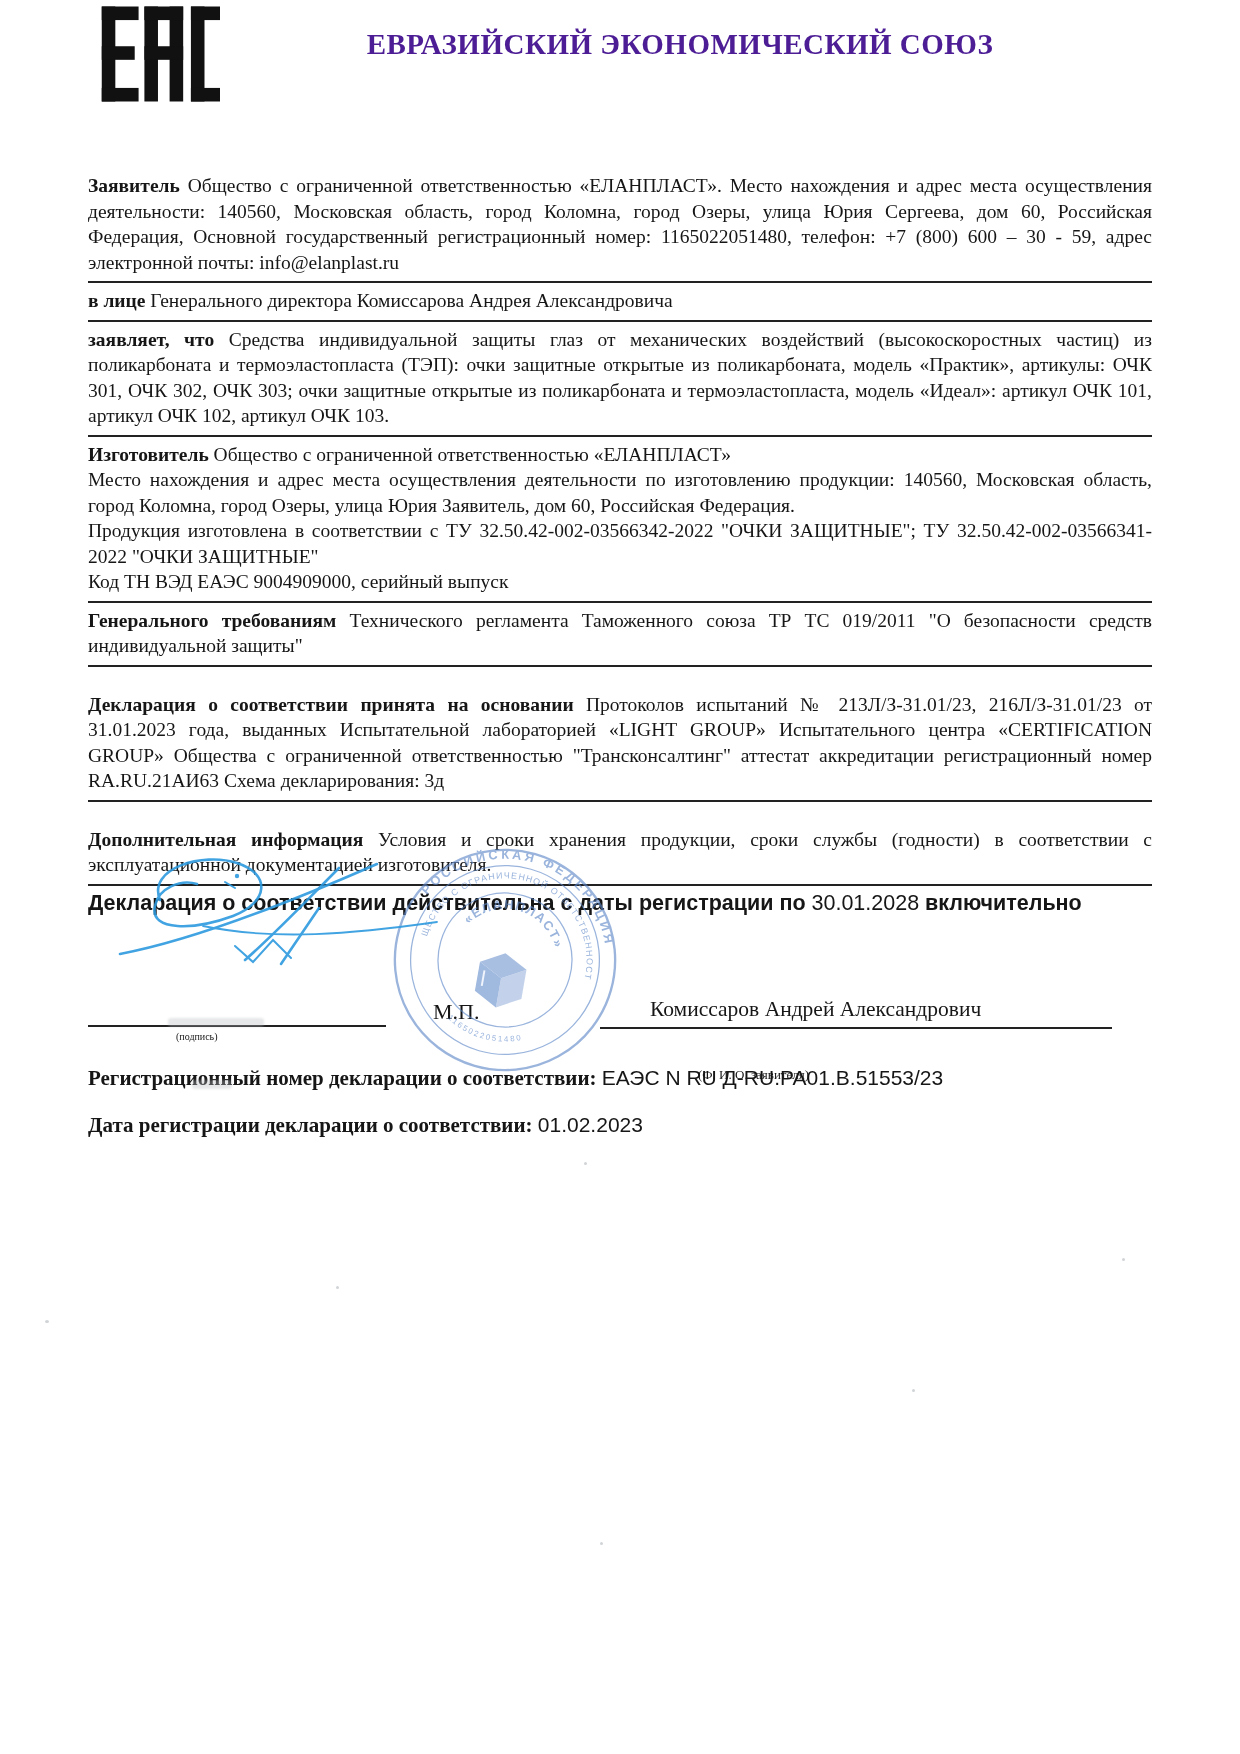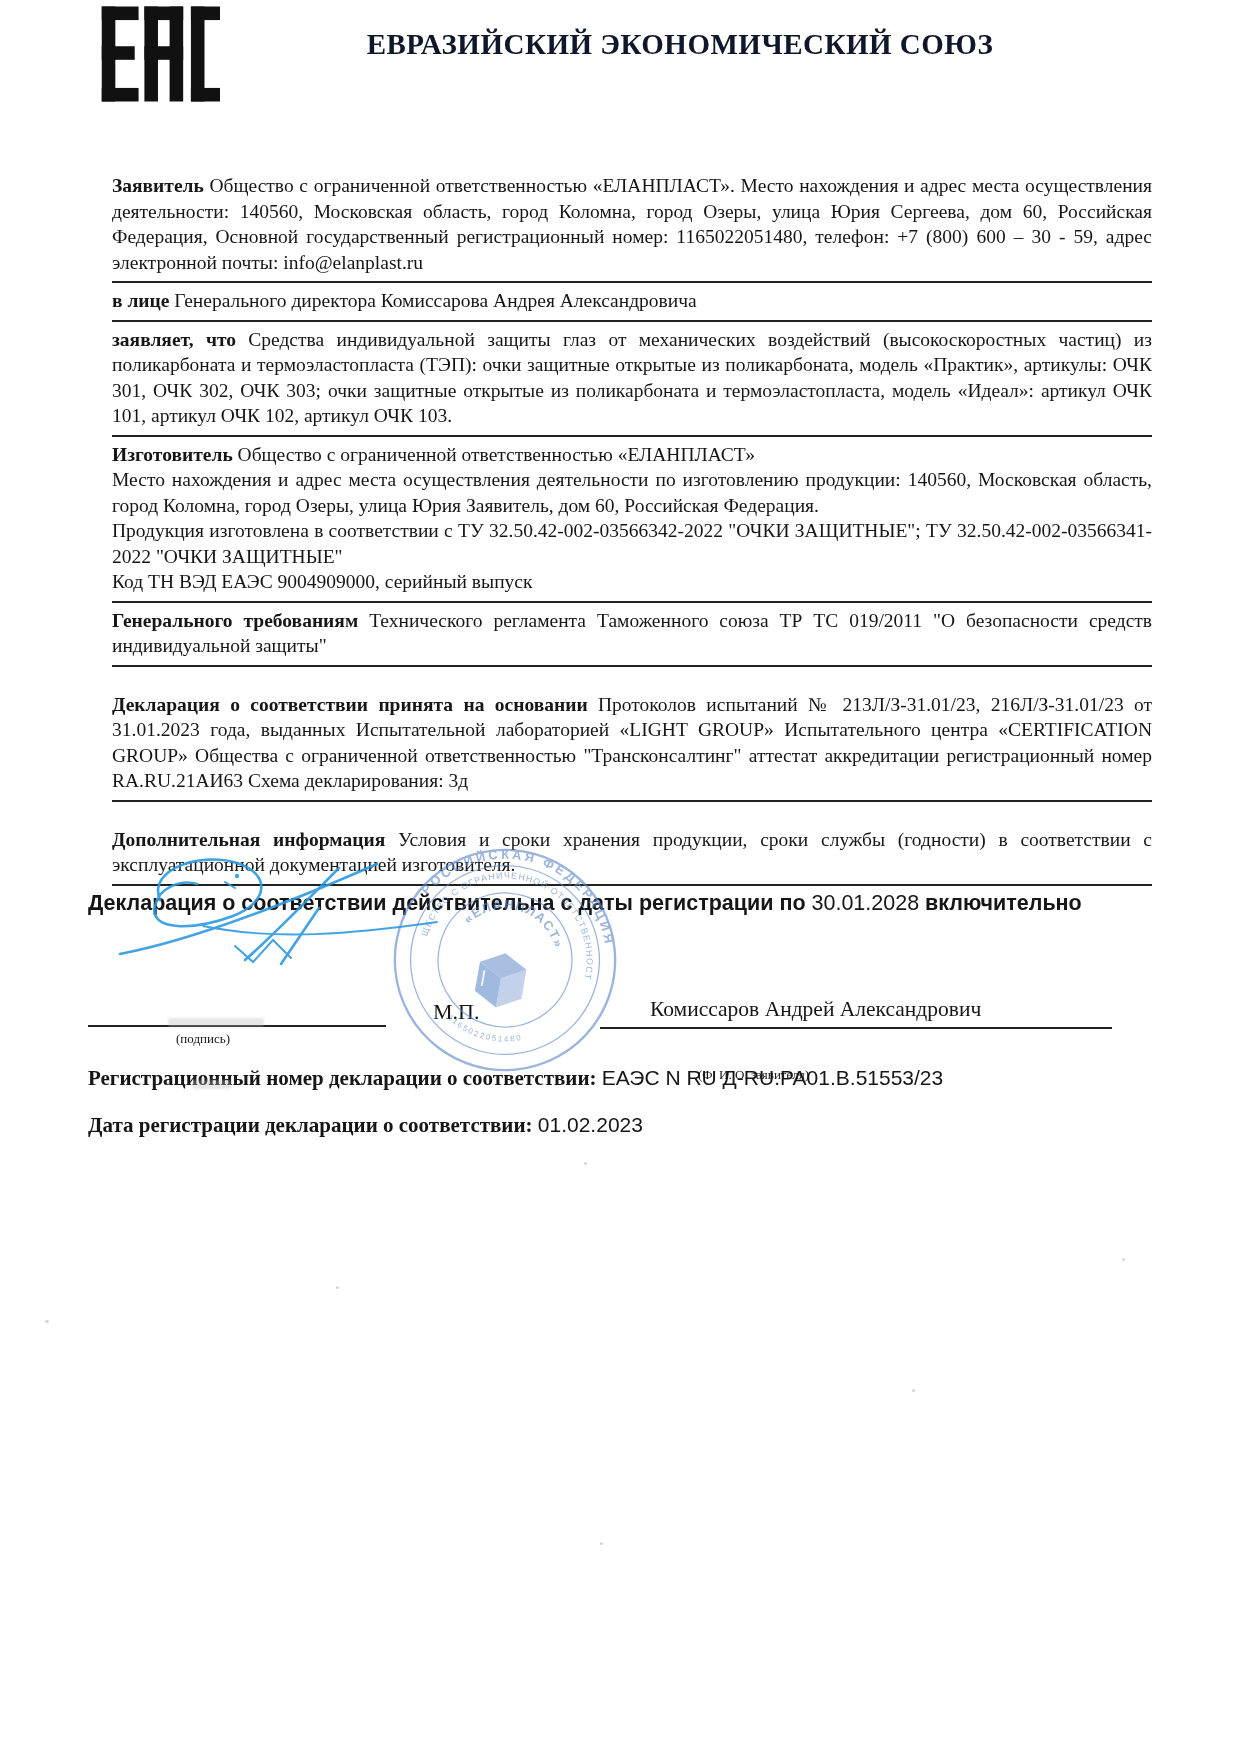--- a/index.html
+++ b/index.html
@@ -9,43 +9,43 @@
     font-family:"Liberation Serif", serif; color:#161616;
   }
   .content { padding:0 88px; }
 
   
   .header { position:relative; padding-top:26px; min-height:112px; }
   .eac-logo { position:absolute; left:6px; top:0; }
   .titles { padding-left:120px; text-align:center; }
   .title-line {
     font-weight:bold; font-size:29px; line-height:37px; letter-spacing:0.5px;
-    margin:0; color:#0f172a;
+    margin:0; color:#4c1d95;
   }
 
   
   .sec {
     border-bottom:2px solid #222; padding:5px 0 6px 0;
-    text-align:justify; font-size:19.5px; line-height:25.5px;margin-left:24px;
+    text-align:justify; font-size:19.5px; line-height:25.5px;
   }
   .sec p { margin:0; }
   .lbl { font-weight:bold; }
   .applicant { margin-top:30px; }
   .gap-top { margin-top:20px; }
 
   .validity {
     font-family:"Liberation Sans", sans-serif; font-weight:bold;
     font-size:21.5px; line-height:26px; padding:4px 0 3px 0; text-align:left;
   }
   .validity .date { font-weight:normal; }
 
   
   .sig-row { position:relative; height:132px; }
   .sig-line-left { position:absolute; left:0; top:106px; width:298px; border-top:2px solid #222; }
-  .cap-sign { position:absolute; left:88px; top:112px; font-size:13px;font-family:Liberation Serif, serif; }
+  .cap-sign { position:absolute; left:88px; top:112px; font-size:10px;font-family:Liberation Serif, serif; }
   .mp { position:absolute; left:345px; top:80px; font-size:22px; }
   .signer { position:absolute; left:562px; top:78px; font-size:21.5px; }
   .sig-line-right { position:absolute; left:512px; top:108px; width:512px; border-top:2px solid #222; }
   .cap-fio { position:absolute; left:610px; top:114px; font-size:13px;margin-top:34px; }
 
   
   .reg-block { margin-top:14px; }
   .reg-row { font-size:21px; line-height:26px; margin:0 0 21px 0; }
   .reg-row .lbl { font-weight:bold; }
   .reg-row .val { font-family:"Liberation Sans", sans-serif; }

